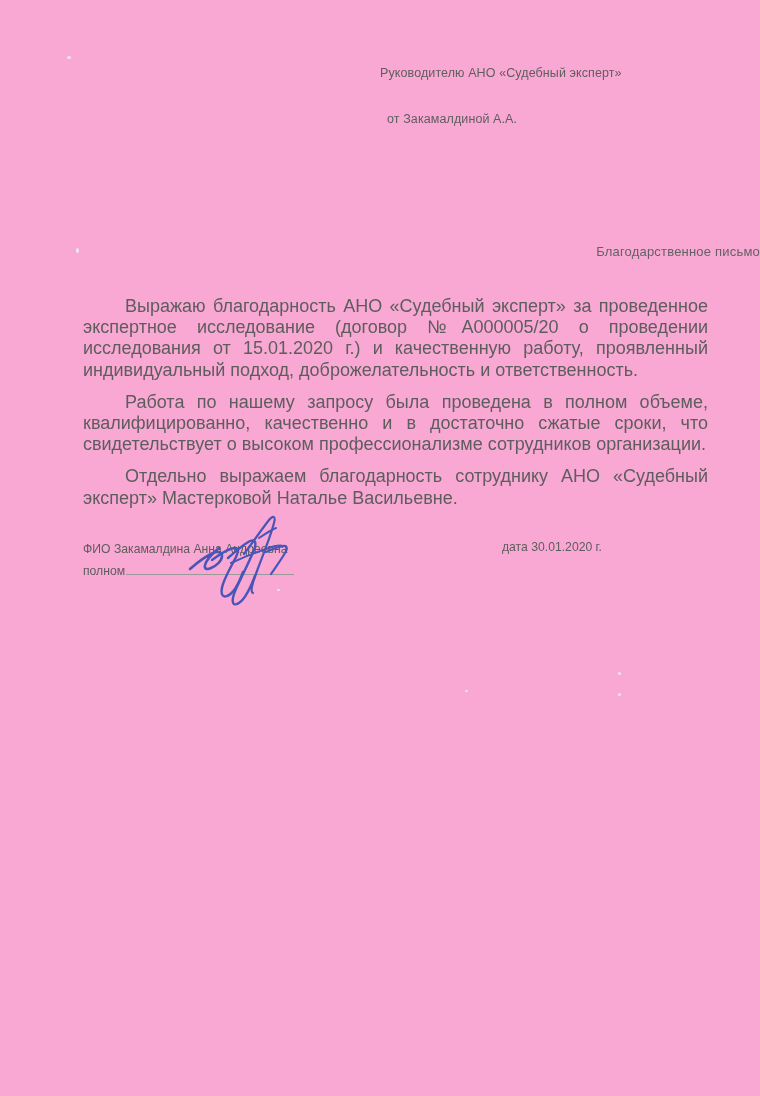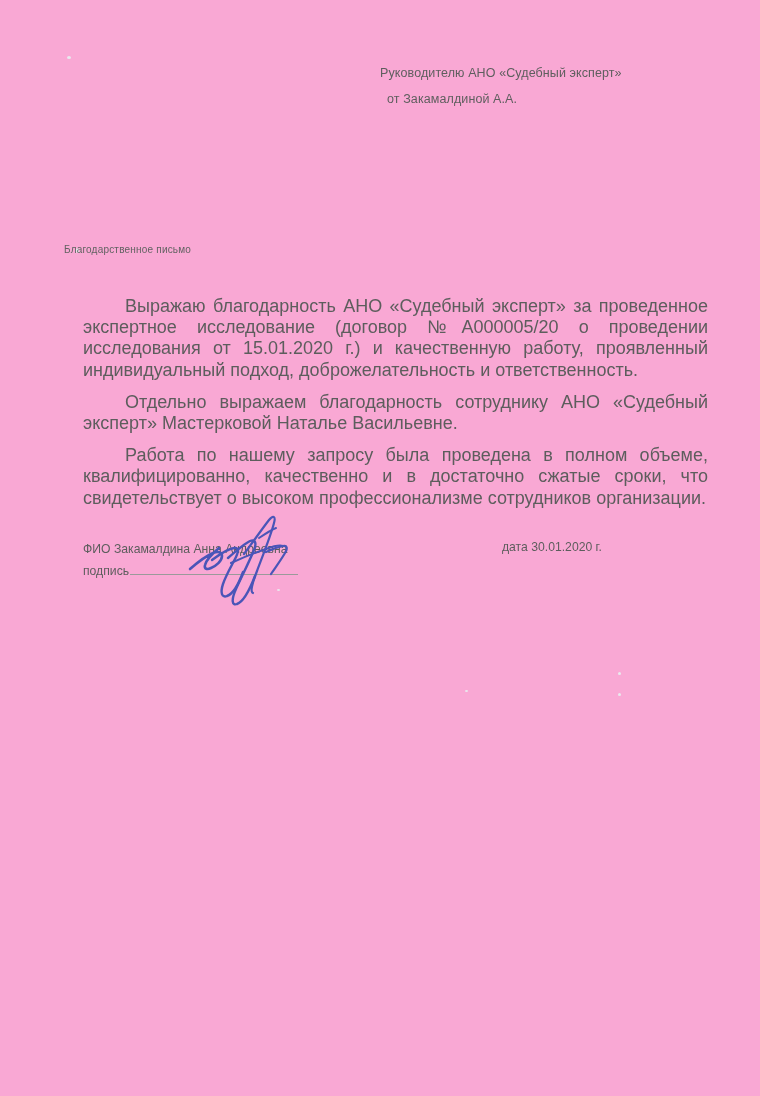--- a/index.html
+++ b/index.html
@@ -32,30 +32,31 @@
     letter-spacing: 0.1px;
   }
   .addressee .line-to {
     display: block;
     white-space: nowrap;
   }
   .addressee .line-from {
     display: block;
     padding-left: 7px;
     white-space: nowrap;
+    margin-top: 20px;
   }
 
   
   .doc-title {
     position: absolute;
     left: 0;
     top: 244px;
     width: 760px;
-    text-align: left;
-    font-size: 10px;
+    text-align: right;
+    font-size: 13px;
     color: #626262;
     letter-spacing: 0.2px;
     padding-left: 64px;
     box-sizing: border-box;
   }
 
   
   .body-text {
     position: absolute;
     left: 83px;
@@ -148,28 +149,28 @@
 
   <div class="addressee">
     <span class="line-to">Руководителю АНО «Судебный эксперт»</span>
     <span class="line-from">от Закамалдиной А.А.</span>
   </div>
 
   <div class="doc-title">Благодарственное письмо</div>
 
   <div class="body-text">
     <p>Выражаю благодарность АНО «Судебный эксперт» за проведенное экспертное исследование (договор №А000005/20 о проведении исследования от 15.01.2020 г.) и качественную работу, проявленный индивидуальный подход, доброжелательность и ответственность.</p>
+    <p>Работа по нашему запросу была проведена в полном объеме, квалифицированно, качественно и в достаточно сжатые сроки, что свидетельствует о высоком профессионализме сотрудников организации.</p>
     <p>Отдельно выражаем благодарность сотруднику АНО «Судебный эксперт» Мастерковой Наталье Васильевне.</p>
-    <p>Работа по нашему запросу была проведена в полном объеме, квалифицированно, качественно и в достаточно сжатые сроки, что свидетельствует о высоком профессионализме сотрудников организации.</p>
   </div>
 
   <div class="sig-block">
     <span class="sig-name">ФИО Закамалдина Анна Андреевна</span>
     <span class="sig-row">
-      <span>подпись</span><span class="sig-rule"></span>
+      <span>полном</span><span class="sig-rule"></span>
     </span>
   </div>
 
   <div class="signature-ink">
     <svg viewBox="0 0 140 105" xmlns="http://www.w3.org/2000/svg" fill="none">
       <path d="M8 59 C16 52, 24 46, 31 43 C36 41, 40 42, 40 46 C40 51, 34 56, 29 58 C25 60, 22 59, 23 55 C24 50, 30 44, 37 38" stroke="#4a55b8" stroke-width="2.6" stroke-linecap="round" stroke-linejoin="round"></path>
       <path d="M30 50 C38 44, 46 39, 52 38 C56 37, 57 41, 54 47 C50 55, 44 65, 41 74 C38 83, 40 88, 45 86 C51 84, 57 73, 61 62" stroke="#4a55b8" stroke-width="2.4" stroke-linecap="round" stroke-linejoin="round"></path>
       <path d="M46 48 C54 41, 62 34, 68 31 C73 29, 75 33, 72 40 C68 50, 60 66, 54 79 C49 90, 50 96, 55 94 C61 92, 68 79, 73 66" stroke="#4a55b8" stroke-width="2.4" stroke-linecap="round" stroke-linejoin="round"></path>
       <path d="M62 44 C71 32, 80 19, 87 10 C91 5, 94 6, 92 13 C89 25, 81 45, 75 61 C70 74, 68 82, 71 83" stroke="#4a55b8" stroke-width="2.2" stroke-linecap="round" stroke-linejoin="round"></path>
       <path d="M49 53 C60 48, 72 43, 84 39 C92 36, 98 35, 101 36" stroke="#4a55b8" stroke-width="2" stroke-linecap="round"></path>

